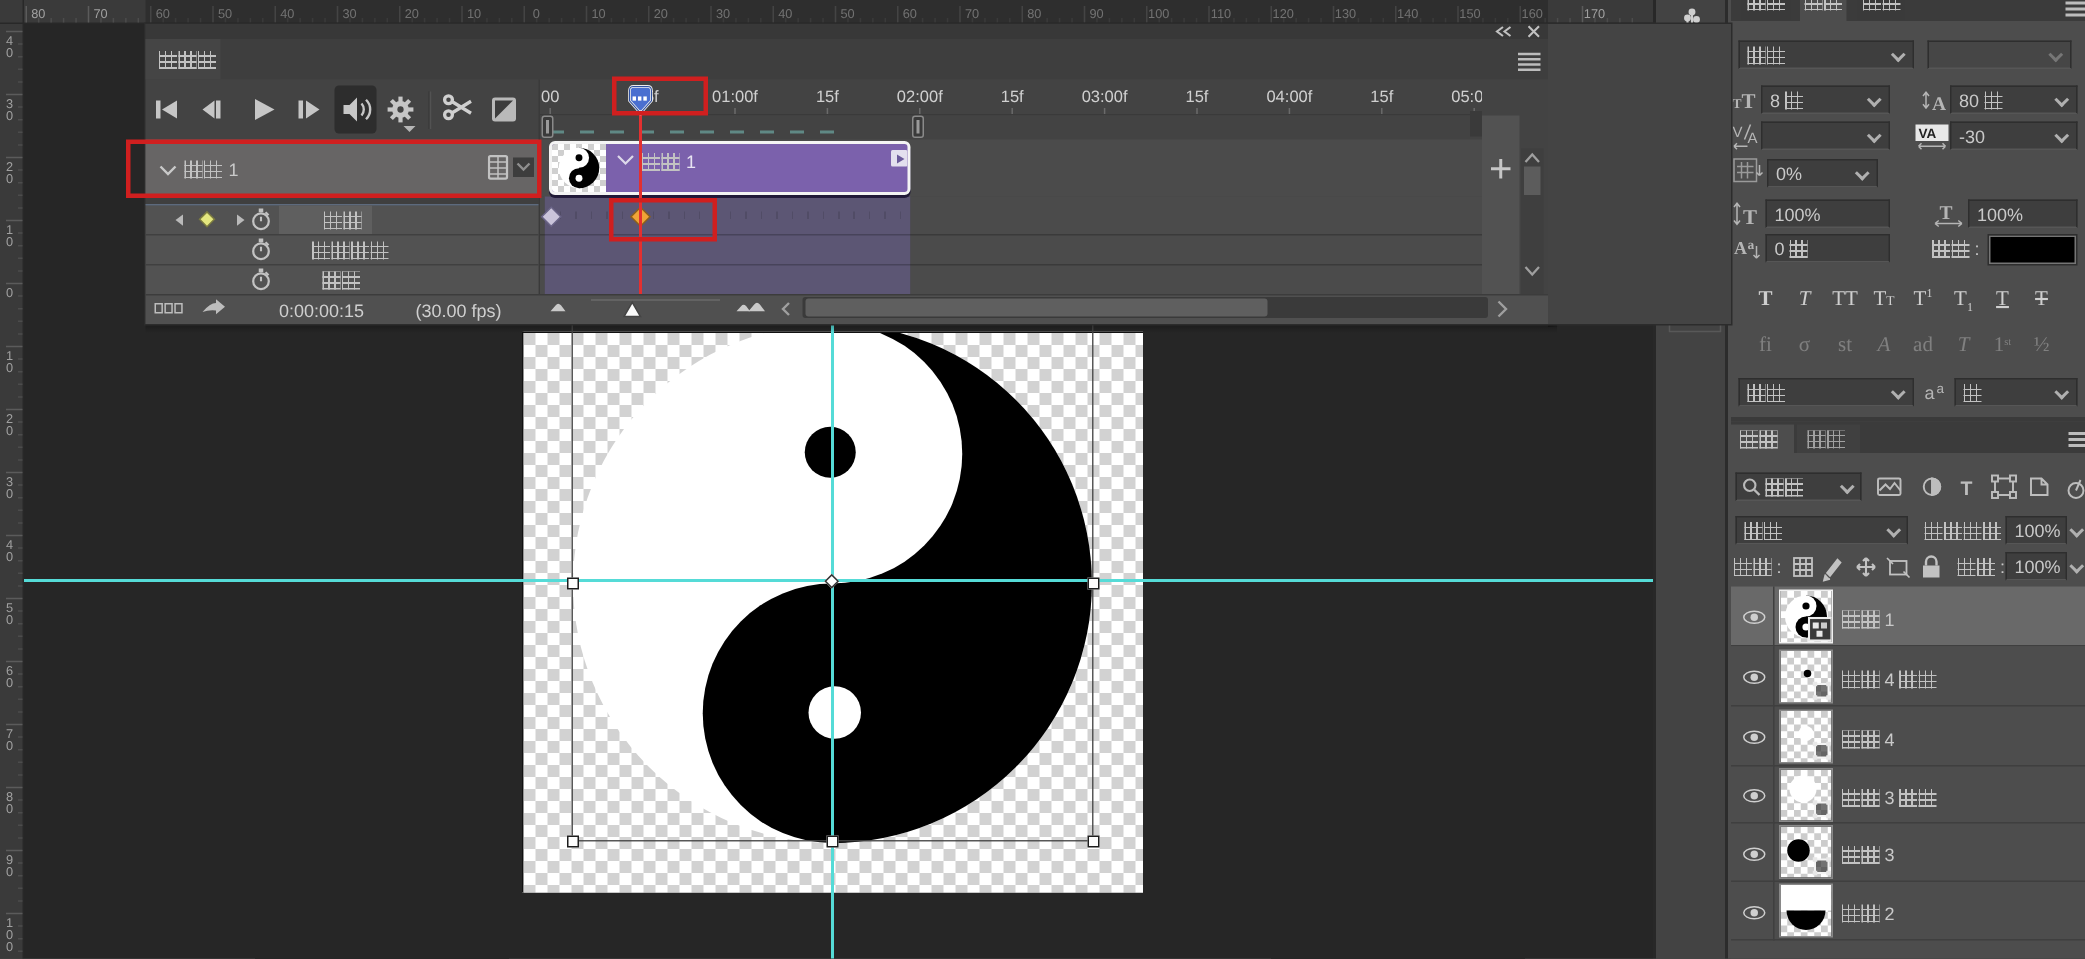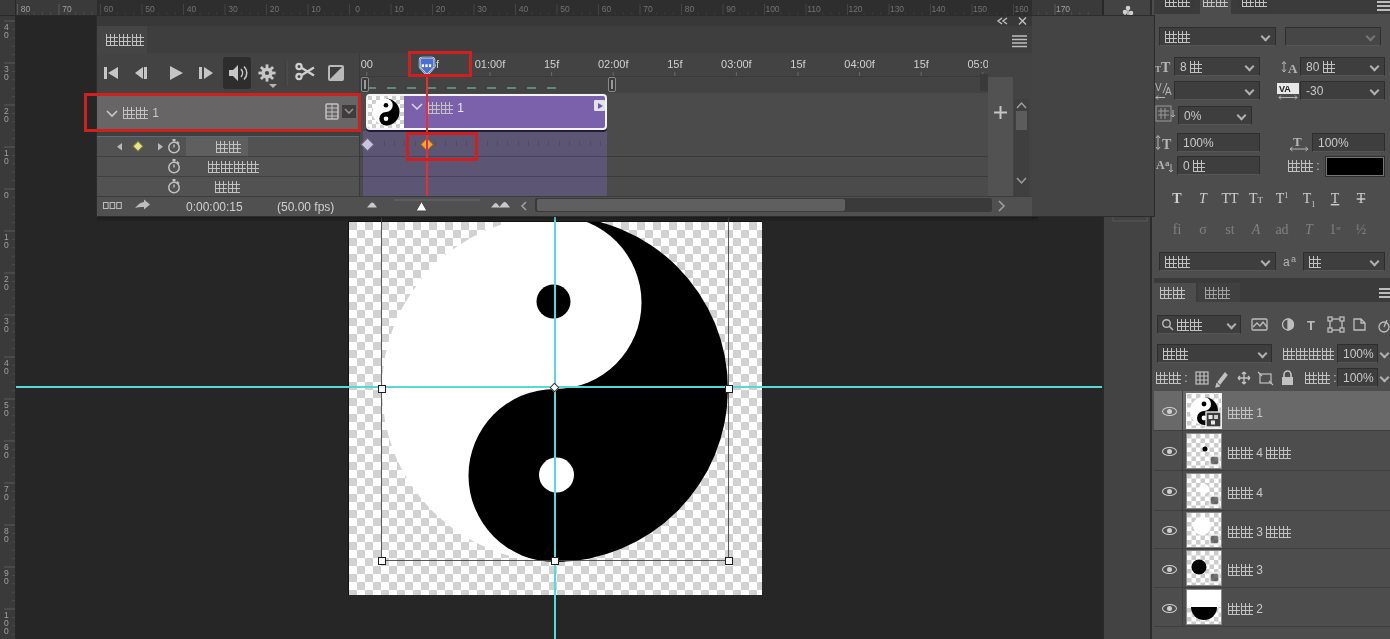--- a/index.html
+++ b/index.html
@@ -822,21 +822,21 @@
         </g>
 <path d="M38,12 q5,-6 9,-6 v-2.5 l6,5 -6,5 v-2.5 q-5,-0.5 -9,1" fill="#bdbdbd"></path>
 <path d="M270,11.5 h10 l-3,-4 q-2,-2 -3.5,0 z" fill="#c9c9c9"></path>
 <line x1="297" y1="4" x2="383" y2="4" stroke="#6a6a6a"></line>
 <polygon points="319,15 330,15 324.5,5.5" fill="#fafafa" stroke="#444"></polygon>
 <path d="M394,11.5 h9 l-2.6,-3.5 q-1.9,-1.8 -3.2,0 z" fill="#c9c9c9"></path>
         <path d="M402,11.5 h11 l-3.4,-4.5 q-2,-2.2 -3.8,0 z" fill="#c9c9c9"></path>
 <path d="M429,6 l-4,4 4,4" stroke="#9f9f9f" stroke-width="1.6" fill="none"></path>
 </svg>
       <div class="txt" style="left:89px;top:184px;font-size:12px;color:#cfcfcf">0:00:00:15</div>
-      <div class="txt" style="left:180px;top:184px;font-size:12px;color:#cfcfcf">(50.00 fps)</div>
+      <div class="txt" style="left:180px;top:184px;font-size:12px;color:#cfcfcf">(30.00 fps)</div>
       <div class="abs" style="left:438px;top:182px;width:457px;height:14px;background:#3a3a3a;border-radius:2px"></div>
       <div class="abs" style="left:440px;top:183px;width:308px;height:12px;background:#5f5f5f;border-radius:2px"></div>
       <svg class="abs" width="14" height="16" style="left:898px;top:182px">
         <path d="M4,3 l5,5 -5,5" stroke="#9f9f9f" stroke-width="1.6" fill="none"></path>
       </svg>
       <div class="abs" style="left:891px;top:37px;width:44px;height:143px;background:#434343"></div>
       <div class="abs" style="left:891px;top:61px;width:25px;height:119px;background:#525252"></div>
       <svg class="abs" width="25" height="25" style="left:891px;top:84px">
         <path d="M12.5,6 v13 M6,12.5 h13" stroke="#c6c6c6" stroke-width="2"></path>
       </svg>

